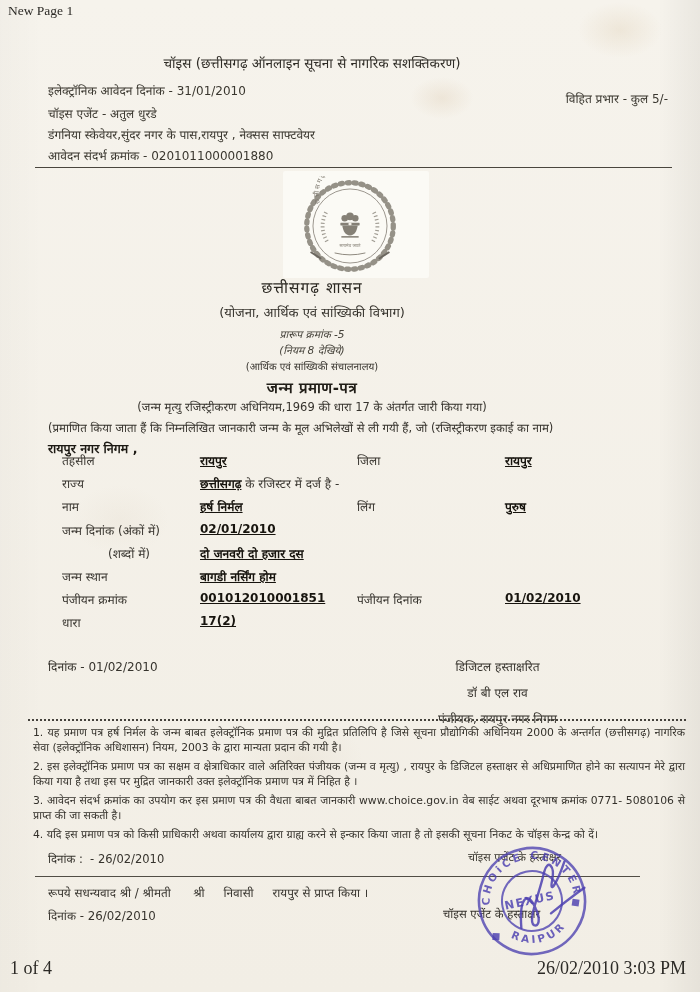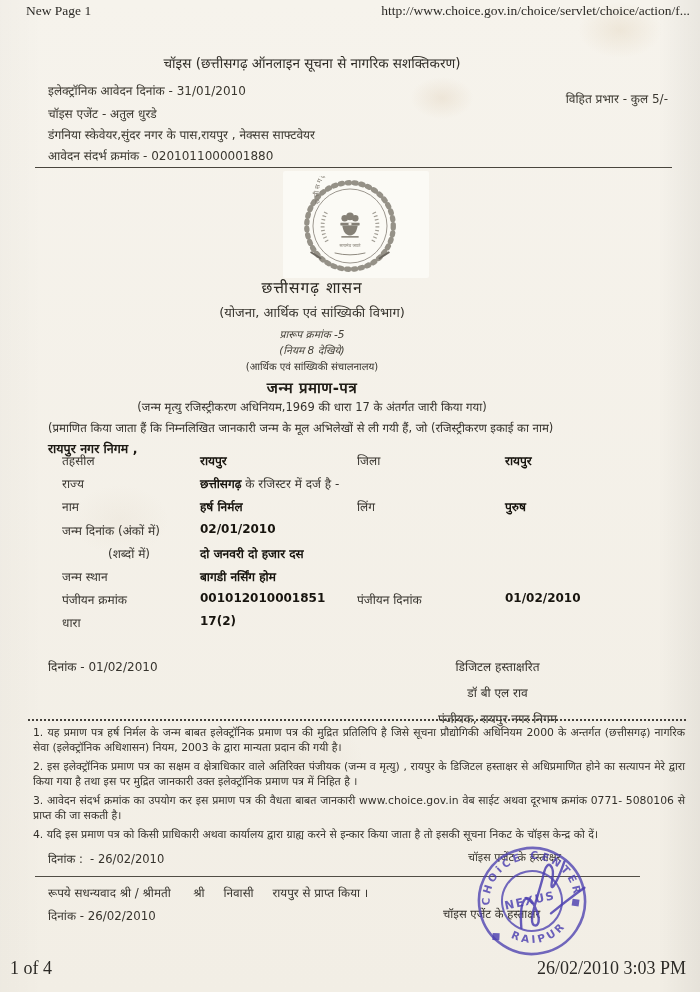--- a/index.html
+++ b/index.html
@@ -12,36 +12,36 @@
       radial-gradient(90px 60px at 300px 760px, rgba(190,170,140,.10), transparent 70%),
       radial-gradient(70px 50px at 120px 520px, rgba(190,170,140,.08), transparent 70%),
       linear-gradient(90deg, rgba(0,0,0,0.02), rgba(0,0,0,0) 6%, rgba(0,0,0,0) 94%, rgba(0,0,0,0.05)),
       linear-gradient(#f6f3ec,#f2eee5);
   }
   .abs{position:absolute;}
   .c{left:0;width:624px;text-align:center;white-space:nowrap;}
   .pre{white-space:pre;text-align:center;}
   .nw{white-space:nowrap;}
   .serif{font-family:"Liberation Serif","DejaVu Serif",serif;color:#2c2a26;}
-  .print-header{top:3px;left:26px;right:10px;display:flex;justify-content:space-between;font-size:13.5px;}
+  .print-header{top:3px;left:8px;right:10px;display:flex;justify-content:space-between;font-size:13.5px;}
   .doc-title{top:54px;font-size:13.5px;color:#2f2c26;}
   .h12{font-size:12px;color:#3a372f;}
   .rule{top:167px;left:35px;width:637px;border-top:1.6px solid #4a463e;}
   .emblem-bg{top:171px;left:283px;width:146px;height:107px;background:#fbfaf5;border-radius:2px;}
   .gov{top:276px;font-size:15.5px;letter-spacing:1px;color:#2b2822;}
   .dept{top:303px;font-size:13px;}
   .small-c{font-size:10.5px;color:#45423a;font-style:italic;}
   .cert-title{top:377px;font-size:15px;font-weight:700;color:#201d17;letter-spacing:.5px;}
   .act{top:399px;font-size:11.5px;}
   .certify{top:420px;left:48px;width:645px;font-size:11.5px;}
   .unit{top:440px;left:48px;font-size:12.5px;font-weight:700;color:#1c1913;}
   .rows{top:452px;left:62px;width:600px;}
   .row{display:grid;grid-template-columns:138px 157px 148px 1fr;height:23.2px;font-size:12px;align-items:start;}
   .row .lbl,.row .lbl2{color:#38352f;}
-  .row .val,.row .val2{font-weight:700;color:#17140e;}
+  .row .val,.row .val2{font-weight:700;color:#17140e;text-decoration:underline;}
   .row .sfx{font-weight:400;color:#38352f;}
   .rows .row:nth-child(5) .lbl{padding-left:46px;}
   .issue-date{top:658px;left:48px;font-size:12px;}
   .sig-block{top:658px;left:380px;width:235px;text-align:center;font-size:12px;}
   .sig-block div{margin-bottom:9px;}
   .dotline{top:719px;left:28px;width:658px;border-top:2px dotted #45423c;}
   .notes{top:726px;left:33px;width:652px;font-size:10.8px;line-height:14.8px;text-align:justify;color:#33302a;}
   .notes .note{margin-bottom:4.5px;}
   .close-date{top:851px;left:48px;font-size:11.5px;}
   .agent-label-top{top:849px;left:468px;font-size:11px;color:#3a372f;}
@@ -52,21 +52,20 @@
   .stamp{top:826px;left:457px;width:150px;height:150px;transform:rotate(-12deg);z-index:5;pointer-events:none;}
   .print-footer{top:958px;left:10px;right:14px;display:flex;justify-content:space-between;align-items:flex-end;font-size:18px;}
 </style>
 </head>
 <body>
 
 <div class="paper">
 
   <div class="abs print-header serif">
     <span>New Page 1</span>
-    <span>http://www.choice.gov.in/choice/servlet/choice/action/f...</span>
   </div>
 
   <div class="abs c doc-title">चॉइस (छत्तीसगढ़ ऑनलाइन सूचना से नागरिक सशक्तिकरण)</div>
 
   <div class="abs h12" style="top:82px;left:48px;">इलेक्ट्रॉनिक आवेदन दिनांक - 31/01/2010</div>
   <div class="abs h12" style="top:90px;right:32px;">विहित प्रभार - कुल 5/-</div>
   <div class="abs h12" style="top:105px;left:48px;">चॉइस एजेंट - अतुल धुरडे</div>
   <div class="abs h12 nw" style="top:126px;left:48px;">डंगनिया स्केवेयर,सुंदर नगर के पास,रायपुर , नेक्सस साफ्टवेयर</div>
   <div class="abs h12" style="top:147px;left:48px;">आवेदन संदर्भ क्रमांक - 0201011000001880</div>
 

